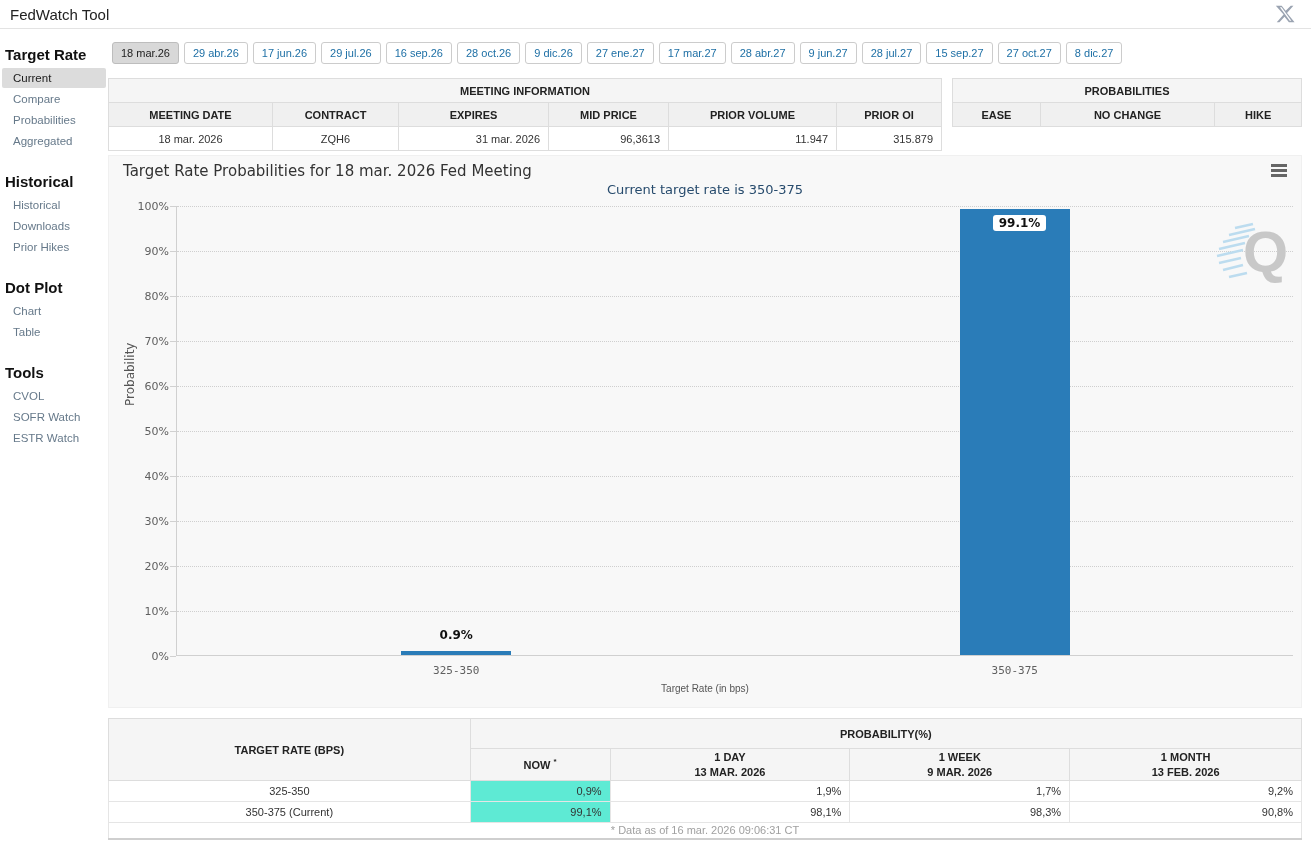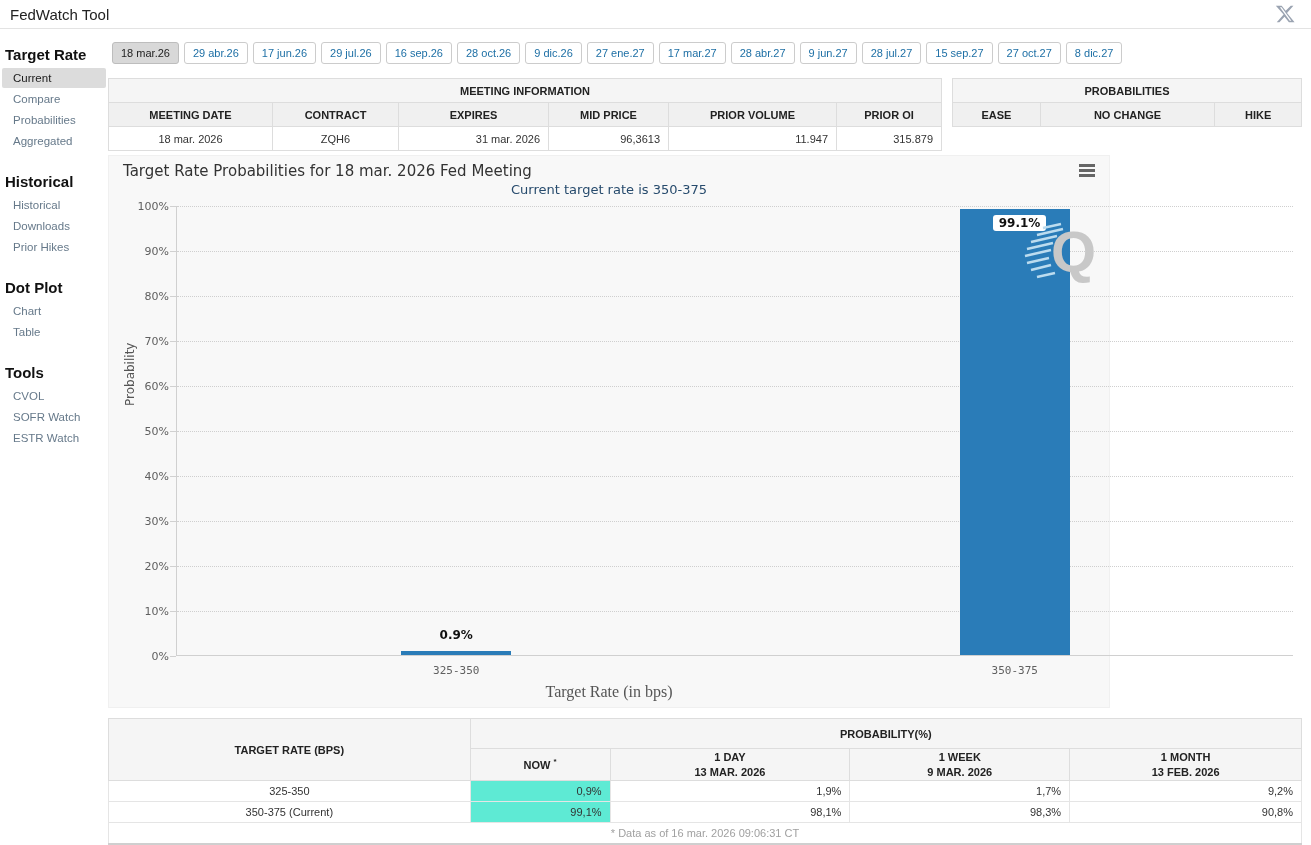--- a/index.html
+++ b/index.html
@@ -31,21 +31,21 @@
   .info-area { position:absolute; top:78px; left:108px; width:1194px; height:72px; }
   table.mini { border-collapse:collapse; font-size:11px; background:#fff; }
   table.mini th, table.mini td { border:1px solid #ddd; height:24px; padding:0 8px; }
   table.mini .tbl-title { background:#f5f5f5; font-weight:bold; text-align:center; color:#222; }
   table.mini th.colhead { background:#f0f0f0; font-weight:bold; text-align:center; color:#222; }
   table.mini td { color:#333; }
   #meeting-table { position:absolute; left:0; top:0; }
   #prob-summary-table { position:absolute; left:844px; top:0; }
 
   
-  .chart-panel { position:absolute; top:155px; left:108px; width:1002px; height:553px;
+  .chart-panel { position:absolute; top:155px; left:108px; width:1194px; height:553px;
                  background:#f8f8f8; border:1px solid #f0f0f0; }
   .chart-title { position:absolute; left:14px; top:6px; font-size:15px; color:#333;
                  font-family:"DejaVu Sans", sans-serif; }
   .chart-subtitle { position:absolute; left:0; top:26px; width:100%; text-align:center;
                     font-size:13px; color:#274b6d; font-family:"DejaVu Sans", sans-serif; }
   .chart-menu { position:absolute; right:14px; top:8px; width:16px; height:13px; cursor:pointer;
                 display:flex; flex-direction:column; justify-content:space-between; }
   .chart-menu span { display:block; height:3px; background:#666; }
   .plot { position:absolute; left:67px; top:50px; width:1117px; height:450px;
           border-left:1px solid #d0d0d0; border-bottom:1px solid #d0d0d0; }
@@ -58,36 +58,36 @@
                  font-family:"DejaVu Sans", sans-serif; }
   .bar { position:absolute; cursor:pointer; }
   .dlabel-out { position:absolute; font-size:12px; font-weight:bold; color:#111;
                 text-align:center; font-family:"DejaVu Sans", sans-serif; }
   .dlabel-in { position:absolute; font-size:12px; font-weight:bold; color:#111;
                background:#fff; border-radius:3px; padding:1px 6px;
                font-family:"DejaVu Sans", sans-serif; }
   .xlabel { position:absolute; font-size:11px; color:#606060; text-align:center;
             font-family:"DejaVu Sans Mono", monospace; }
   .xaxis-title { position:absolute; width:100%; text-align:center; top:527px;
-                 font-size:16px; color:#555; font-family:Liberation Serif, serif; }
+                 font-size:10px; color:#555; font-family:Liberation Sans, sans-serif; }
   .watermark { position:absolute; right:12px; top:60px; width:80px; height:75px; }
 
   
   .bottom-panel { position:absolute; top:718px; left:108px; width:1194px; }
   table.big { border-collapse:collapse; width:1194px; font-size:11px; background:#fff;
               border:1px solid #ddd; border-bottom:2px solid #cfcfcf; }
   table.big th { background:#f5f5f5; color:#222; border:1px solid #ddd; font-weight:bold; }
   table.big th.group { height:30px; text-align:center; }
   table.big th.left-head { text-align:center; }
   table.big th.subhead { height:32px; text-align:center; line-height:1.35; }
   table.big td { border:1px solid #e5e5e5; height:21px; padding:0 8px; color:#333; }
   table.big td.target { text-align:center; }
   table.big td.val { text-align:right; }
   table.big td.now { background:#5eead4; }
-  table.big td.footnote { text-align:center; color:#a0a0a0; height:21px;
+  table.big td.footnote { text-align:center; color:#a0a0a0; height:16px;
                           border-top:1px solid #ddd; }
   sup { font-size:8px; }
 </style>
 </head>
 <body>
 
 <div class="app-header">
   <div class="app-title">FedWatch Tool</div>
   <div class="x-icon">
     <svg viewBox="0 0 24 24">

